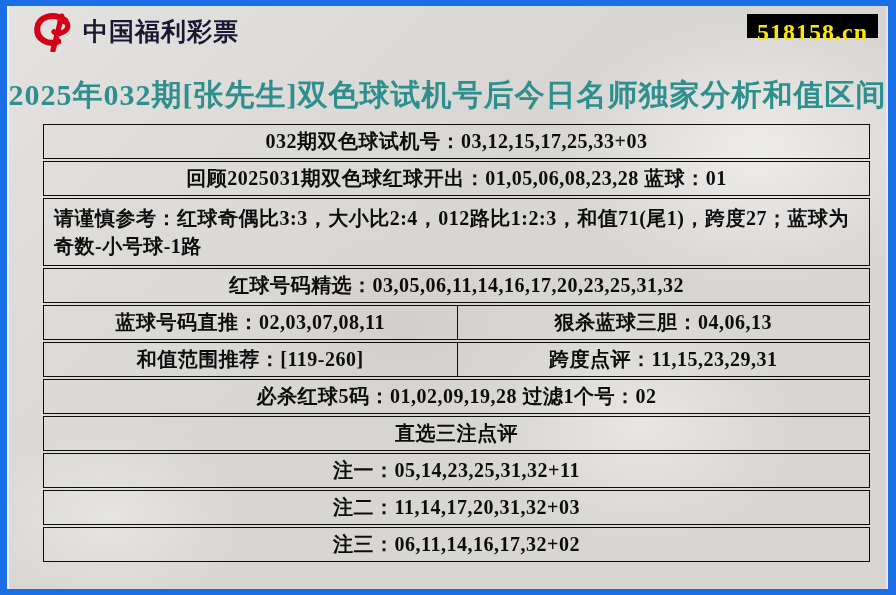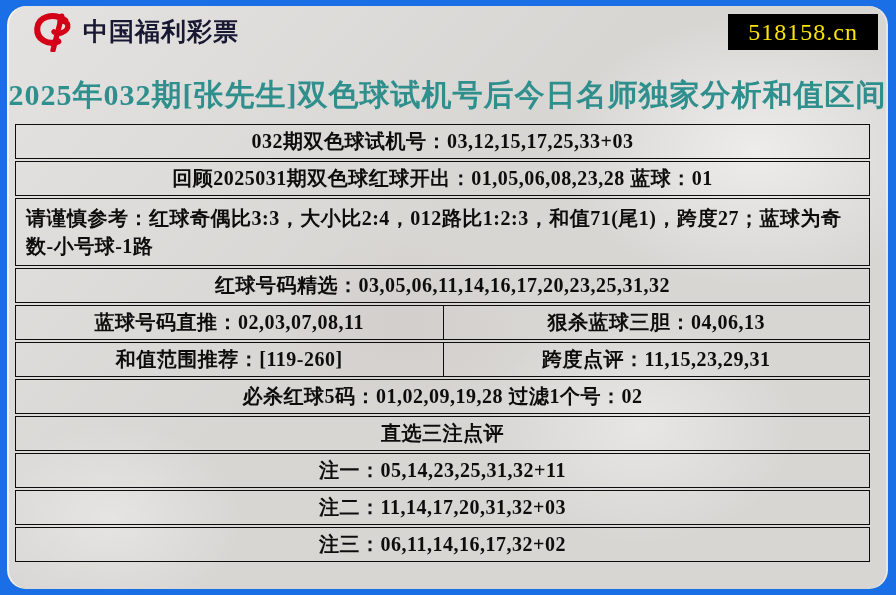--- a/index.html
+++ b/index.html
@@ -15,21 +15,20 @@
     width:100%; height:100%;
     background-color:#d8d6d3;
     background-image:
       radial-gradient(ellipse 320px 220px at 85% 25%, rgba(255,255,255,.55), transparent 62%),
       radial-gradient(ellipse 260px 200px at 72% 72%, rgba(255,255,255,.40), transparent 60%),
       radial-gradient(ellipse 220px 160px at 12% 88%, rgba(255,255,255,.35), transparent 60%),
       radial-gradient(ellipse 200px 140px at 45% 55%, rgba(190,185,180,.25), transparent 65%),
       linear-gradient(135deg, rgba(255,255,255,.30) 0%, transparent 45%);
     box-shadow: inset 2px 0 0 rgba(255,255,255,.65), inset -2px 0 0 rgba(255,255,255,.4);
     overflow:hidden;
-    border-radius:19px;
   }
 
   
   .header {
     position:relative;
     height:50px;
     display:flex;
     align-items:center;
     padding-left:24px;
   }
@@ -42,43 +41,43 @@
     -webkit-background-clip:text; background-clip:text;
     -webkit-text-fill-color:transparent;
     font-style:italic;
     margin-left:2px;
   }
   .site-badge {
     position:absolute;
     top:8px; right:10px;
     background:#000;
     color:#ffe400;
-    font-weight:normal;
+    font-weight:bold;
     font-size:24px;
     line-height:36px;
-    height:36px;
-    padding:0 20px;
+    height:24px;
+    padding:0 10px;
     letter-spacing:1px;
   }
 
   
   .page-title {
     margin-top:16px;
     height:48px;
     text-align:center;
     color:#2e8f8c;
     font-weight:bold;
     font-size:30px;
     letter-spacing:1px;
     line-height:46px;
     white-space:nowrap;
   }
 
   
-  .sheet { margin:4px 18px 0 8px; }
+  .sheet { margin:4px 18px 0 36px; }
   .row {
     border:1.6px solid #0d0d0d;
     min-height:35px;
     margin-bottom:2px;
     display:flex;
     align-items:center;
     justify-content:center;
     font-weight:bold;
     font-size:20px;
     color:#0d0d0d;

